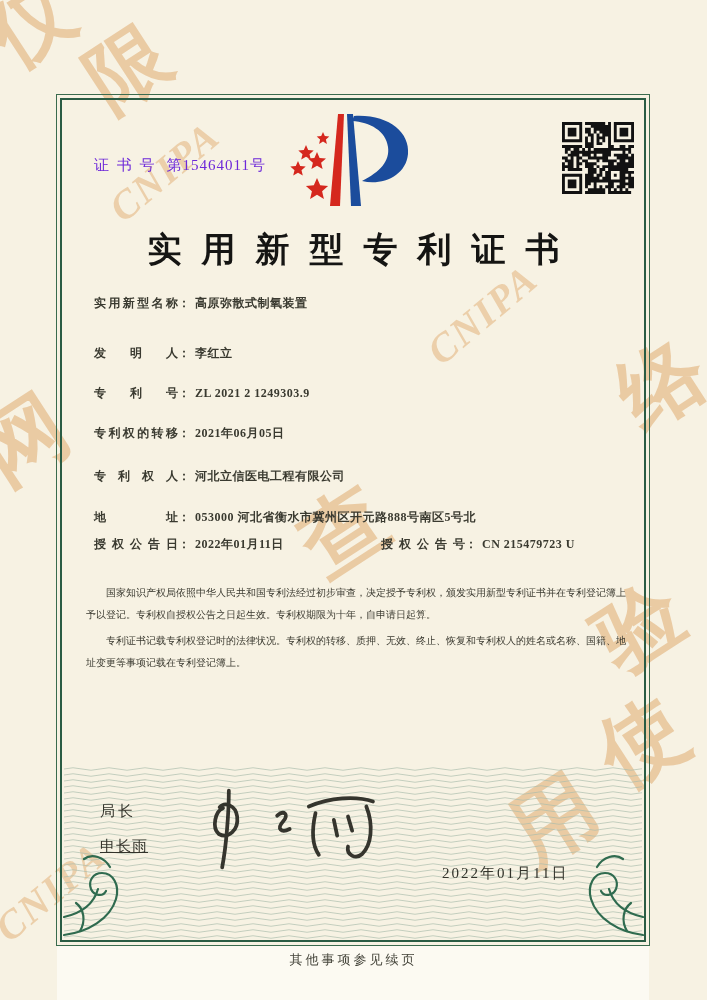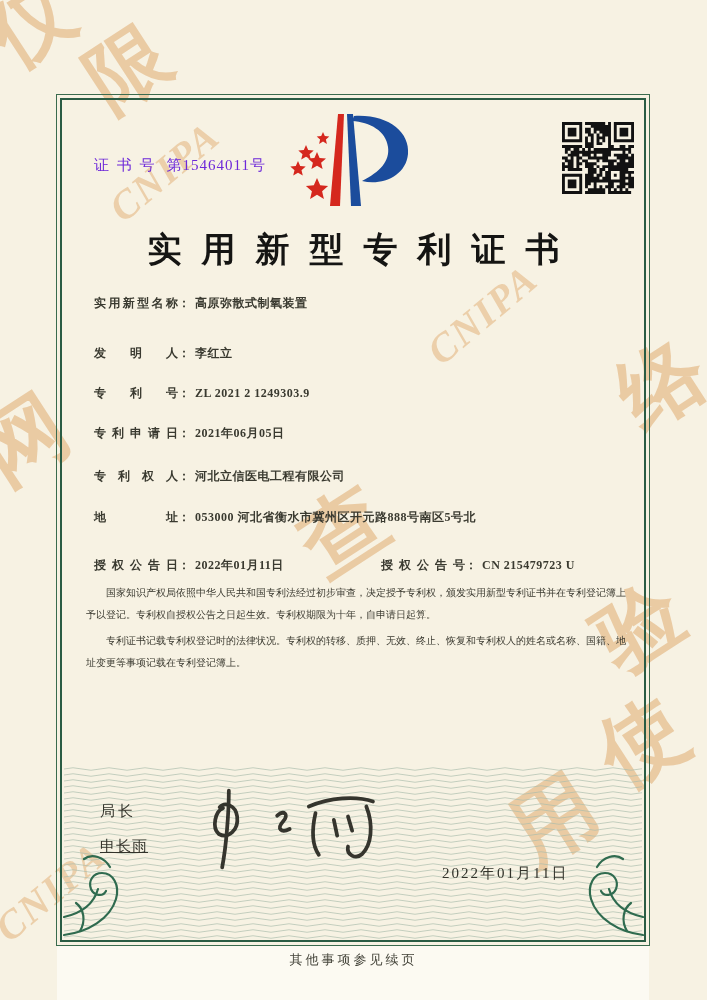--- a/index.html
+++ b/index.html
@@ -131,29 +131,29 @@
   <div class="frow" style="top:295px">
     <span class="flabel">实用新型名称</span><span class="fcolon">：</span><span class="fval">高原弥散式制氧装置</span>
   </div>
   <div class="frow" style="top:345px">
     <span class="flabel">发明人</span><span class="fcolon">：</span><span class="fval">李红立</span>
   </div>
   <div class="frow" style="top:385px">
     <span class="flabel">专利号</span><span class="fcolon">：</span><span class="fval">ZL 2021 2 1249303.9</span>
   </div>
   <div class="frow" style="top:425px">
-    <span class="flabel">专利申请日</span><span class="fcolon">：</span><span class="fval">2021年06月05日</span>
+    <span class="flabel">专利权的转移</span><span class="fcolon">：</span><span class="fval">2021年06月05日</span>
   </div>
   <div class="frow" style="top:468px">
     <span class="flabel">专利权人</span><span class="fcolon">：</span><span class="fval">河北立信医电工程有限公司</span>
   </div>
   <div class="frow" style="top:509px">
     <span class="flabel">地址</span><span class="fcolon">：</span><span class="fval">053000 河北省衡水市冀州区开元路888号南区5号北</span>
   </div>
-  <div class="frow" style="top:557px">
+  <div class="frow" style="top:536px">
     <span class="flabel">授权公告日</span><span class="fcolon">：</span><span class="fval">2022年01月11日</span>
     <span class="grant2">
       <span class="flabel">授权公告号</span><span class="fcolon">：</span><span class="fval">CN 215479723 U</span>
     </span>
   </div>
 
   <div class="paras">
     <p>国家知识产权局依照中华人民共和国专利法经过初步审查，决定授予专利权，颁发实用新型专利证书并在专利登记簿上予以登记。专利权自授权公告之日起生效。专利权期限为十年，自申请日起算。</p>
     <p>专利证书记载专利权登记时的法律状况。专利权的转移、质押、无效、终止、恢复和专利权人的姓名或名称、国籍、地址变更等事项记载在专利登记簿上。</p>
   </div>

